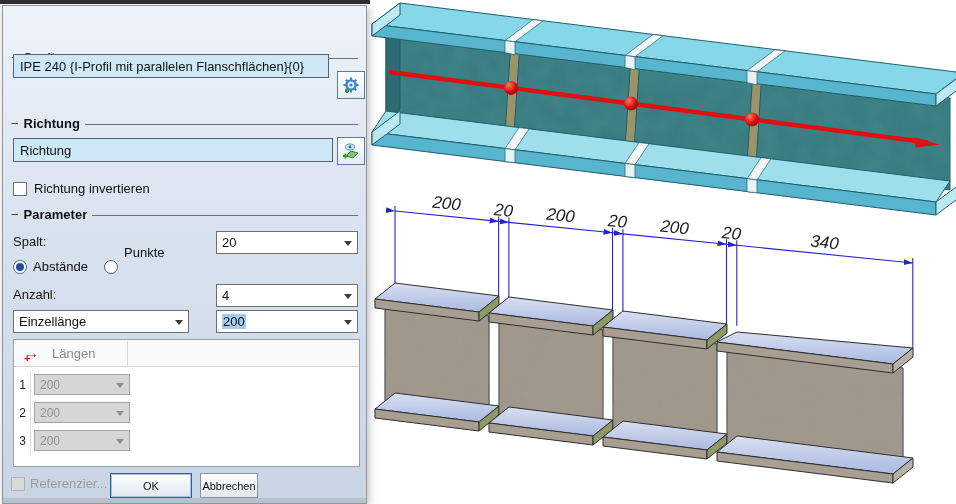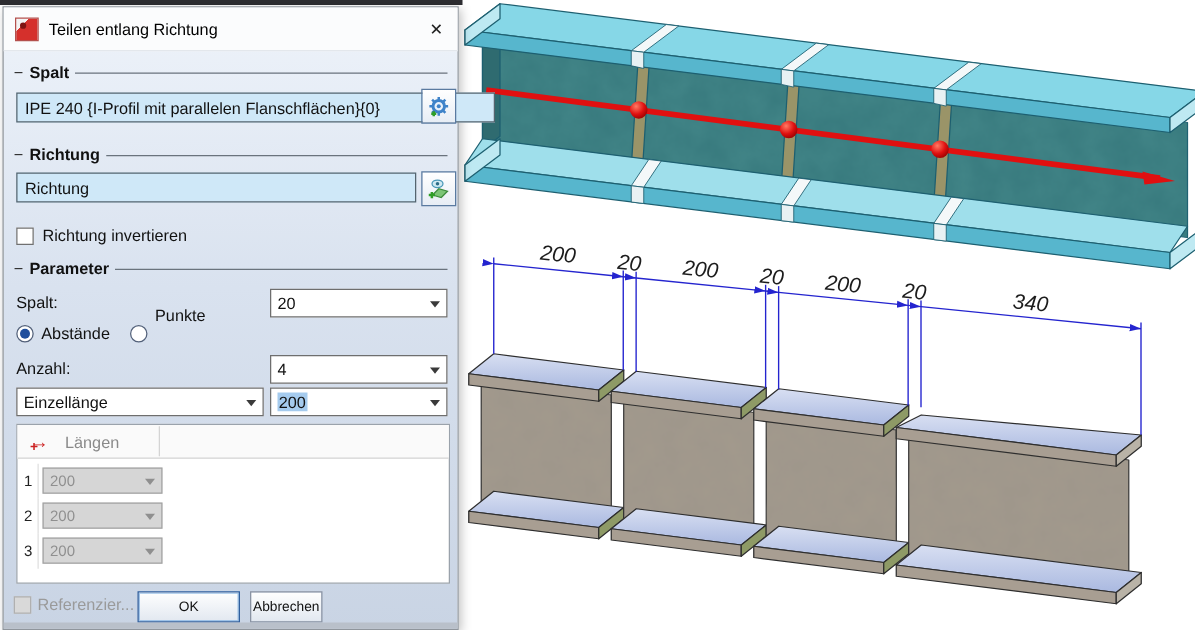--- a/index.html
+++ b/index.html
@@ -211,32 +211,27 @@
     <text x="503" y="216" transform="rotate(5.7 503 216)">20</text>
     <text x="560" y="221" transform="rotate(5.7 560 221)">200</text>
     <text x="617" y="227" transform="rotate(5.7 617 227)">20</text>
     <text x="674" y="233" transform="rotate(5.7 674 233)">200</text>
     <text x="731" y="239" transform="rotate(5.7 731 239)">20</text>
     <text x="824" y="248" transform="rotate(5.7 824 248)">340</text>
   </g>
 </svg>
 
 <div class="dlg">
-  <div class="tbar">
-    <span class="appico"></span>
-    <span class="ttl">Teilen entlang Richtung</span>
-    <span class="close">✕</span>
-  </div>
 
   <div class="ghead" style="top:44px">
     <span class="min">−</span>
     <span>Spalt</span>
     <span class="rule"></span>
   </div>
-  <div class="field" style="left:10px;top:68px;width:383px">
+  <div class="field" style="left:10px;top:48px;width:316px">
     <span style="overflow:hidden;white-space:nowrap">IPE 240 {I-Profil mit parallelen Flanschflächen}{0}</span>
   </div>
   <div class="ibtn" style="left:334px;top:65px">
     <svg width="20" height="20" viewBox="0 0 20 20">
       <g stroke="#3f83c9" stroke-width="2">
         <line x1="10" y1="2.5" x2="10" y2="17.5"></line>
             <line x1="2.5" y1="10" x2="17.5" y2="10"></line>
         <line x1="4.7" y1="4.7" x2="15.3" y2="15.3"></line>
             <line x1="15.3" y1="4.7" x2="4.7" y2="15.3"></line>
       </g>
@@ -283,21 +278,21 @@
   </div>
   <span class="rad on" style="left:10px;top:254px"></span>
   <span class="lbl" style="left:30px;top:253px">Abstände</span>
   <span class="rad" style="left:101px;top:254px"></span>
   <span class="lbl" style="left:121px;top:239px">Punkte</span>
   <span class="lbl" style="left:10px;top:281px">Anzahl:</span>
   <div class="combo" style="left:213px;top:278px;width:142px">
     <span>4</span>
     <i class="arr"></i>
   </div>
-  <div class="combo" style="left:10px;top:304px;width:198px">
+  <div class="combo" style="left:10px;top:304px;width:176px">
     <span>Einzellänge</span>
     <i class="arr"></i>
   </div>
   <div class="combo" style="left:213px;top:304px;width:142px">
     <span class="sel">200</span>
     <i class="arr"></i>
   </div>
 
   <div class="tbl">
     <div class="thead">

